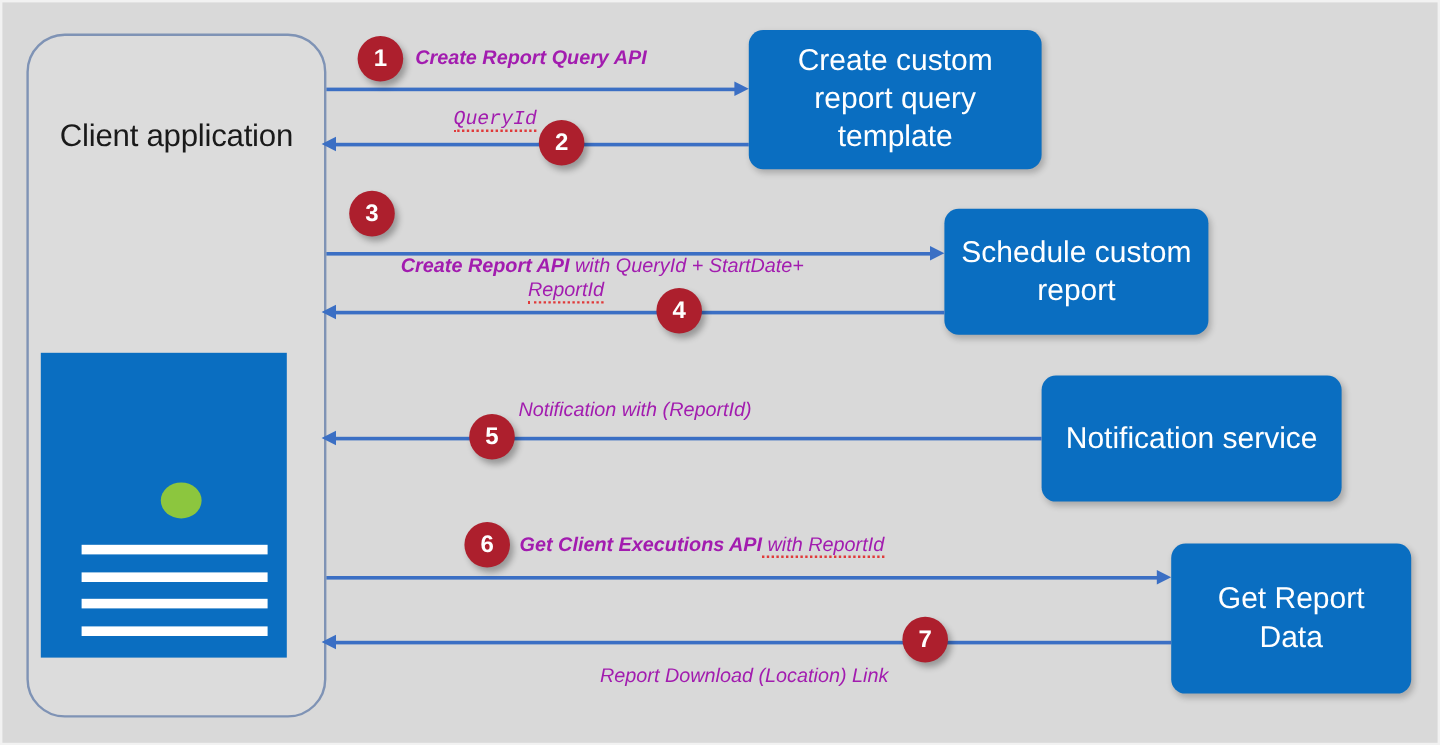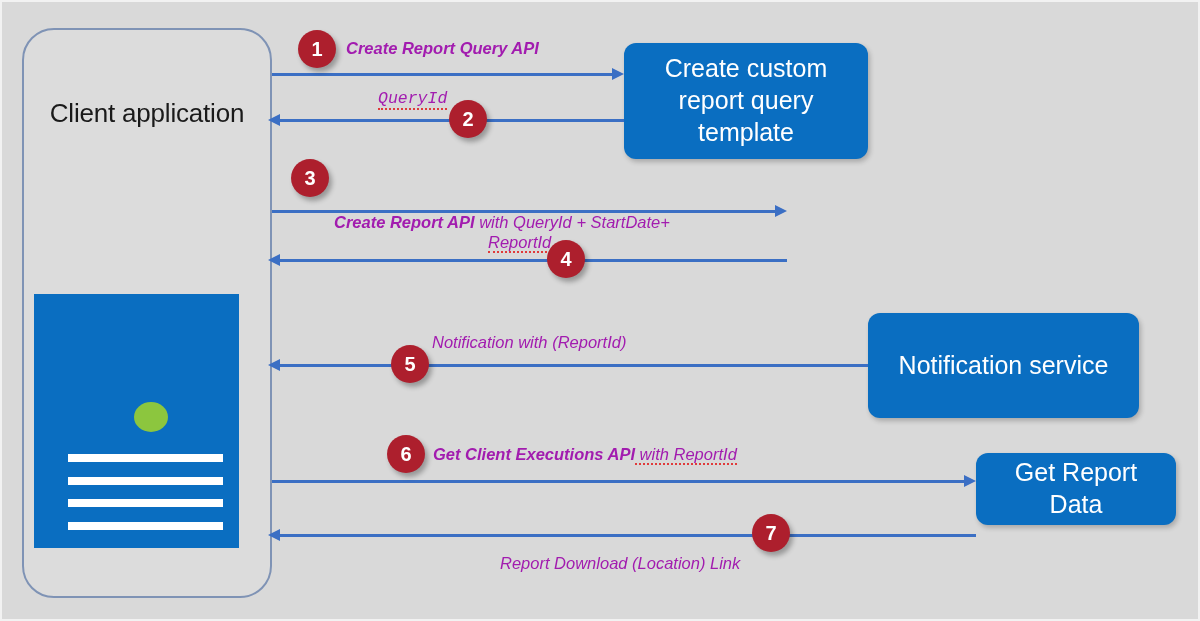--- a/index.html
+++ b/index.html
@@ -81,24 +81,24 @@
     display: flex;
     align-items: center;
     justify-content: center;
     text-align: center;
     font-size: 25px;
     line-height: 1.27;
     padding: 4px 12px;
     box-sizing: border-box;
     box-shadow: 2px 3px 5px rgba(0,0,0,0.22);
   }
-  .box-create   { left: 622px;  top: 41px;  width: 244px; height: 116px; }
+  .box-create   { left: 622px;  top: 23px;  width: 244px; height: 116px; }
   .box-schedule { left: 785px;  top: 172px; width: 220px; height: 105px; }
-  .box-notify   { left: 866px;  top: 311px; width: 271px; height: 105px; }
-  .box-getdata  { left: 974px;  top: 451px; width: 200px; height: 72px; }
+  .box-notify   { left: 866px;  top: 311px; width: 250px; height: 105px; }
+  .box-getdata  { left: 974px;  top: 451px; width: 200px; height: 125px; }
 
   
   .arrow-line {
     position: absolute;
     height: 3px;
     background: #3b6fc4;
   }
   .arrow-head {
     position: absolute;
     width: 0;
@@ -151,20 +151,21 @@
   <div class="client-title">Client application</div>
 
   <div class="report-doc"></div>
   <div class="report-dot"></div>
   <div class="report-line rl1"></div>
   <div class="report-line rl2"></div>
   <div class="report-line rl3"></div>
   <div class="report-line rl4"></div>
 
   <div class="svc-box box-create">Create custom report query template</div>
+  <div class="svc-box box-schedule">Schedule custom report</div>
   <div class="svc-box box-notify">Notification service</div>
   <div class="svc-box box-getdata">Get Report Data</div>
 
   <div class="arrow-line" style="left:270px; top:71px; width:342px;"></div>
   <div class="arrow-head head-right" style="left:610px; top:66px;"></div>
   <div class="badge" style="left:296px; top:28px;">1</div>
   <div class="label" style="left:344px; top:35px;">
     <b>Create Report Query API</b>
   </div>
 
@@ -178,21 +179,21 @@
   <div class="arrow-line" style="left:270px; top:208px; width:505px;"></div>
   <div class="arrow-head head-right" style="left:773px; top:203px;"></div>
   <div class="badge" style="left:289px; top:157px;">3</div>
   <div class="label" style="left:332px; top:163px;margin-top:46px;">
     <span><b>Create Report API</b><span> with QueryId + StartDate+</span></span><br>
   </div>
 
   <div class="arrow-line" style="left:278px; top:257px; width:507px;"></div>
   <div class="arrow-head head-left" style="left:266px; top:252px;"></div>
   <div class="badge" style="left:545px; top:238px;">4</div>
-  <div class="label" style="left:486px; top:229px;">
+  <div class="label" style="left:438px; top:229px;">
     <span class="squig">ReportId</span>
   </div>
 
   <div class="arrow-line" style="left:278px; top:362px; width:588px;"></div>
   <div class="arrow-head head-left" style="left:266px; top:357px;"></div>
   <div class="badge" style="left:389px; top:343px;">5</div>
   <div class="label" style="left:430px; top:329px;">
     <span>Notification with (ReportId)</span>
   </div>
 

